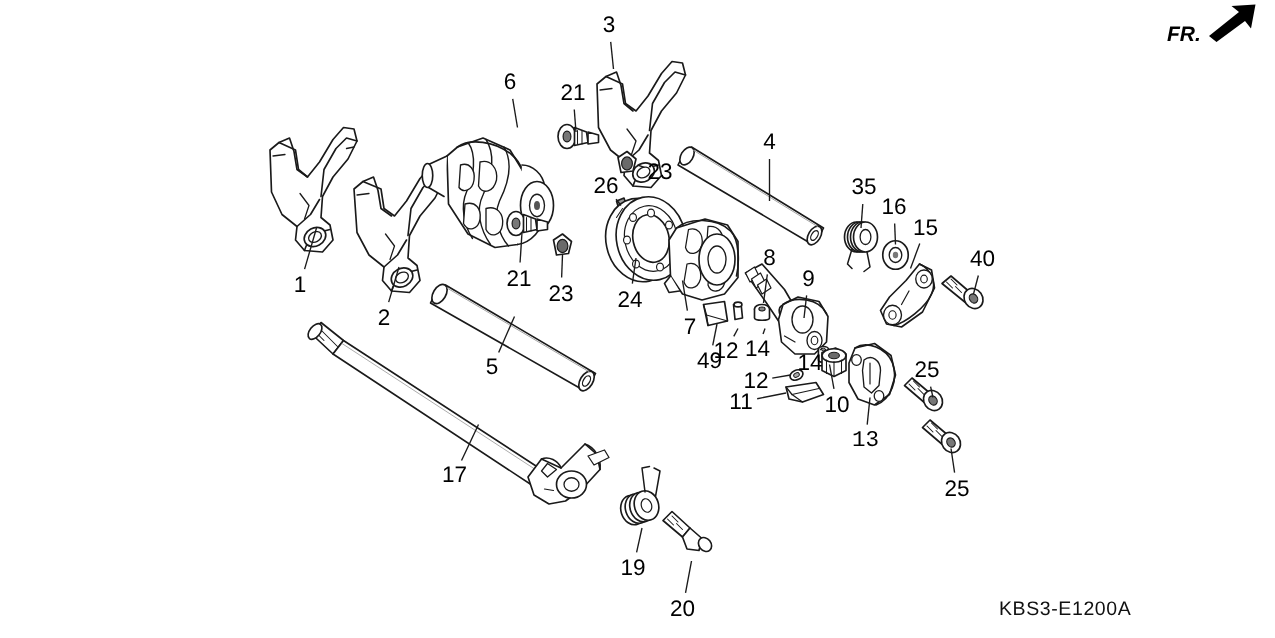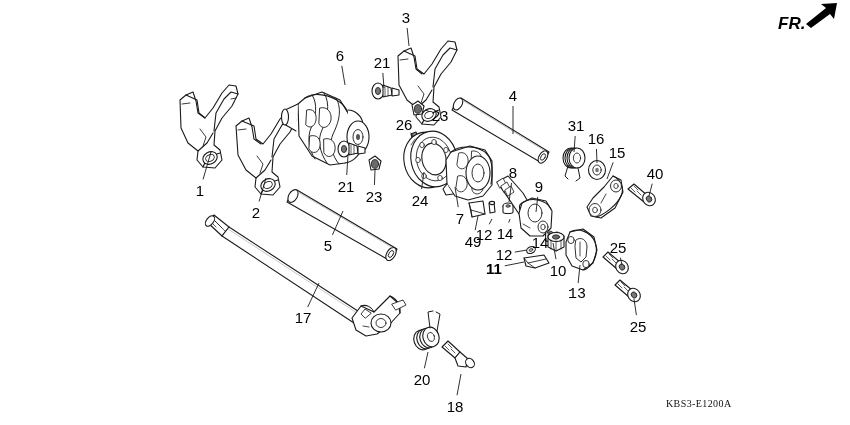--- a/index.html
+++ b/index.html
@@ -27,30 +27,30 @@
     font-family: "Liberation Sans", sans-serif;
     font-size: 15px;
     color: #000000;
     line-height: 1;
     white-space: nowrap;
     transform: translate(-50%, -50%);
     letter-spacing: 0px;
   }
   .partno {
     position: absolute;
-    font-family: Liberation Serif, serif;
-    font-size: 10px;
+    font-family: Liberation Sans, sans-serif;
+    font-size: 13px;
     color: #111111;
     letter-spacing: 0.4px;
     white-space: nowrap;
   }
   .fr-mark {
     position: absolute;
     font-family: "Liberation Sans", sans-serif;
-    font-size: 17px;
+    font-size: 14px;
     font-weight: bold;
     font-style: italic;
     color: #000000;
     white-space: nowrap;
   }
 </style>
 </head>
 <body>
 
 <div id="page">
@@ -406,35 +406,35 @@
       <div class="lbl" style="left: 200px; top: 190px;">1</div>
       <div class="lbl" style="left: 256px; top: 212px;">2</div>
       <div class="lbl" style="left: 406px; top: 17px;">3</div>
       <div class="lbl" style="left: 513px; top: 95px;">4</div>
       <div class="lbl" style="left: 328px; top: 245px;">5</div>
       <div class="lbl" style="left: 340px; top: 55px;">6</div>
       <div class="lbl" style="left: 460px; top: 218px;">7</div>
       <div class="lbl" style="left: 513px; top: 172px;">8</div>
       <div class="lbl" style="left: 539px; top: 186px;">9</div>
       <div class="lbl" style="left: 558px; top: 270px;">10</div>
-      <div class="lbl" style="left: 494px; top: 268px; font-weight: bold;">11</div>
+      <div class="lbl" style="left: 494px; top: 268px;">11</div>
       <div class="lbl" style="left: 484px; top: 234px;">12</div>
       <div class="lbl" style="left: 504px; top: 254px;">12</div>
       <div class="lbl" style="left: 577px; top: 294px; font-family: Liberation Mono, monospace;">13</div>
       <div class="lbl" style="left: 505px; top: 233px;">14</div>
       <div class="lbl" style="left: 540px; top: 242px;">14</div>
       <div class="lbl" style="left: 617px; top: 152px; text-align: center;">15</div>
       <div class="lbl" style="left: 596px; top: 138px; text-align: center;">16</div>
       <div class="lbl" style="left: 303px; top: 317px;">17</div>
-      <div class="lbl" style="left: 422px; top: 379px;">20</div>
-      <div class="lbl" style="left: 455px; top: 406px;">18</div>
+      <div class="lbl" style="left: 422px; top: 379px;">19</div>
+      <div class="lbl" style="left: 455px; top: 406px;">20</div>
       <div class="lbl" style="left: 655px; top: 173px;">40</div>
       <div class="lbl" style="left: 382px; top: 62px;">21</div>
       <div class="lbl" style="left: 346px; top: 186px;">21</div>
-      <div class="lbl" style="left: 576px; top: 125px;">31</div>
+      <div class="lbl" style="left: 576px; top: 125px;">35</div>
       <div class="lbl" style="left: 440px; top: 115px;">23</div>
       <div class="lbl" style="left: 374px; top: 196px;">23</div>
       <div class="lbl" style="left: 420px; top: 200px; text-align: center;">24</div>
       <div class="lbl" style="left: 618px; top: 247px;">25</div>
       <div class="lbl" style="left: 638px; top: 326px;">25</div>
       <div class="lbl" style="left: 404px; top: 124px;">26</div>
       <div class="lbl" style="left: 473px; top: 241px;">49</div>
     </div>
 
 </div>

